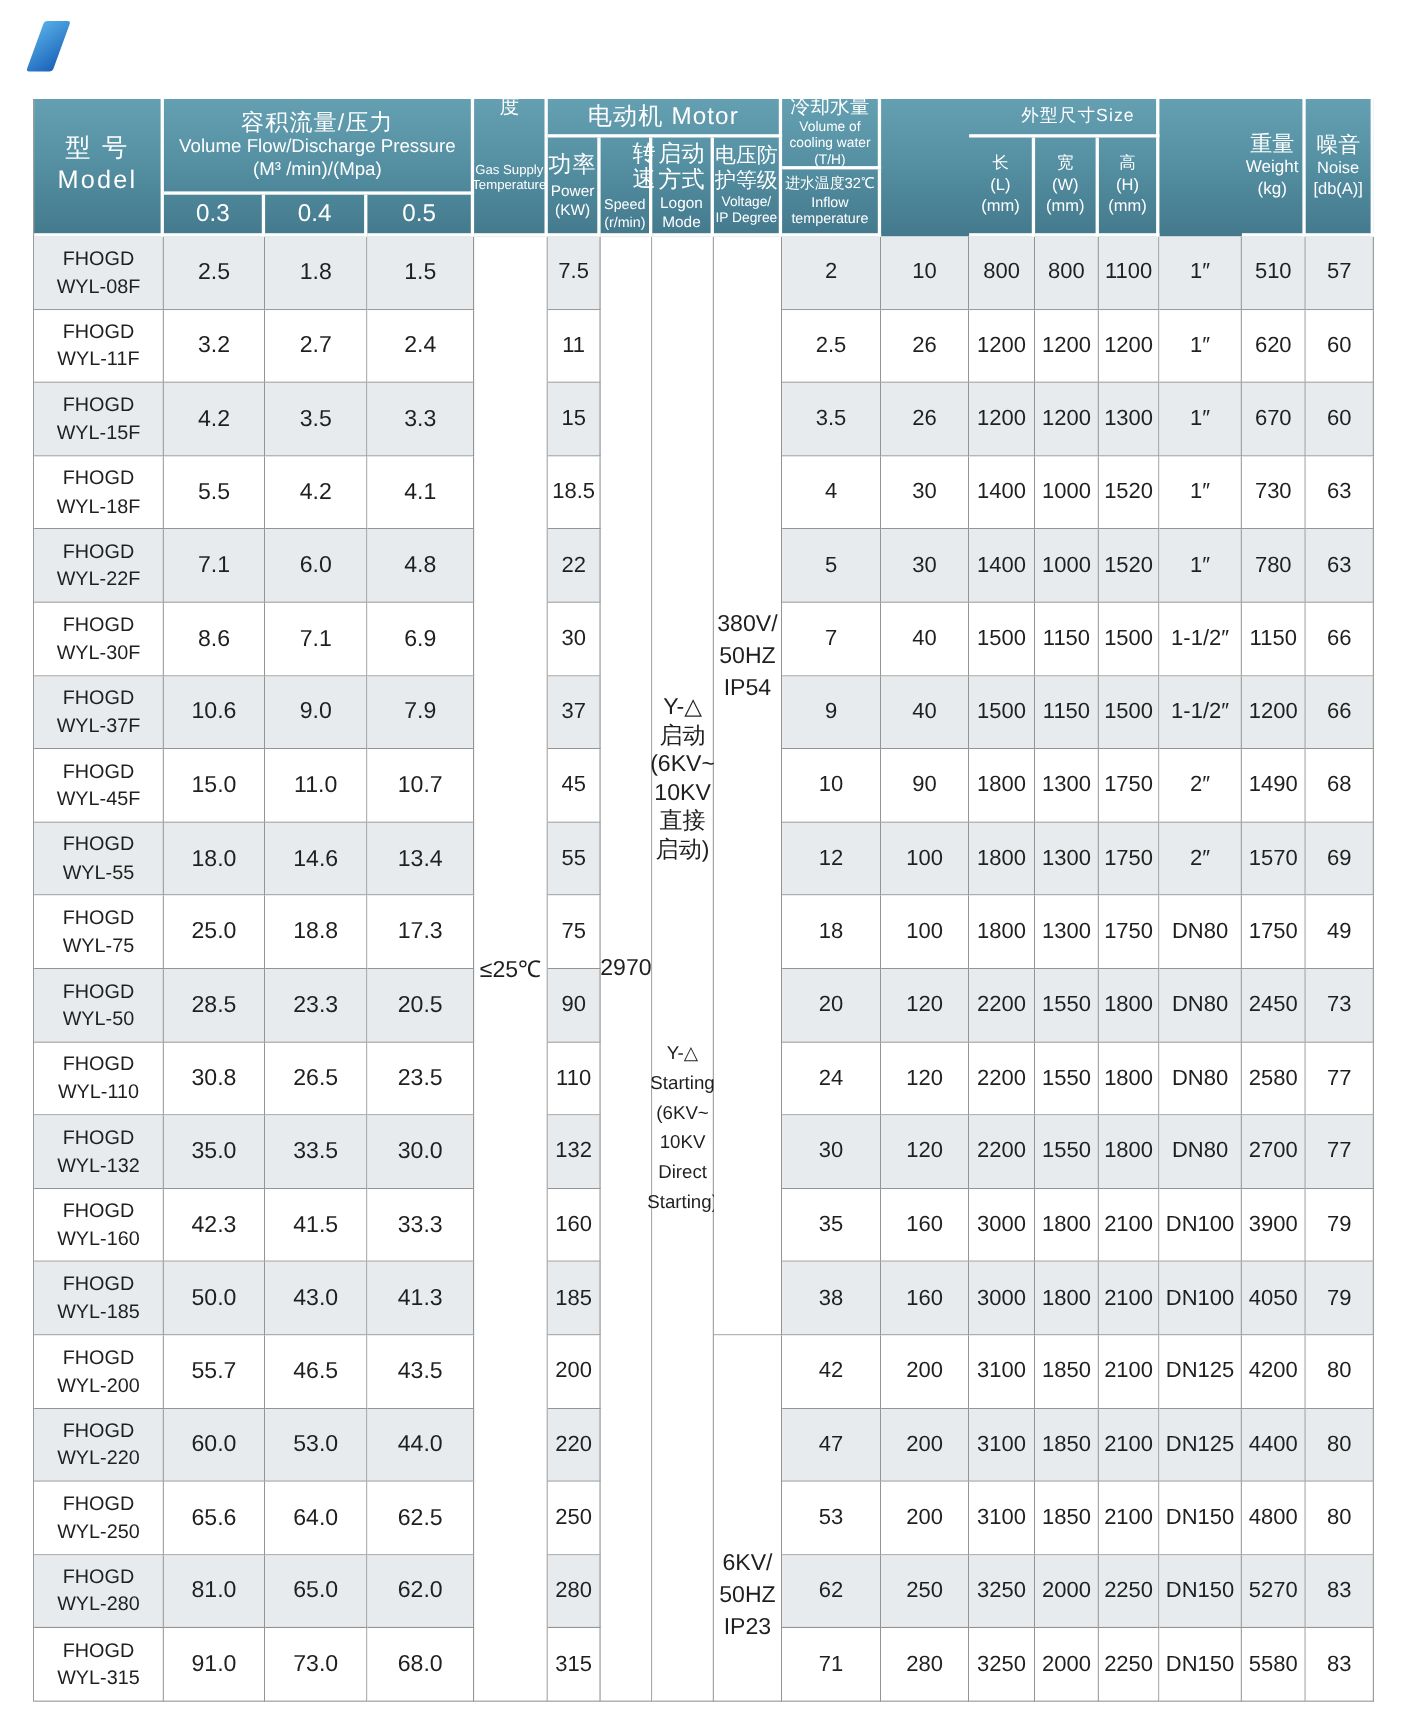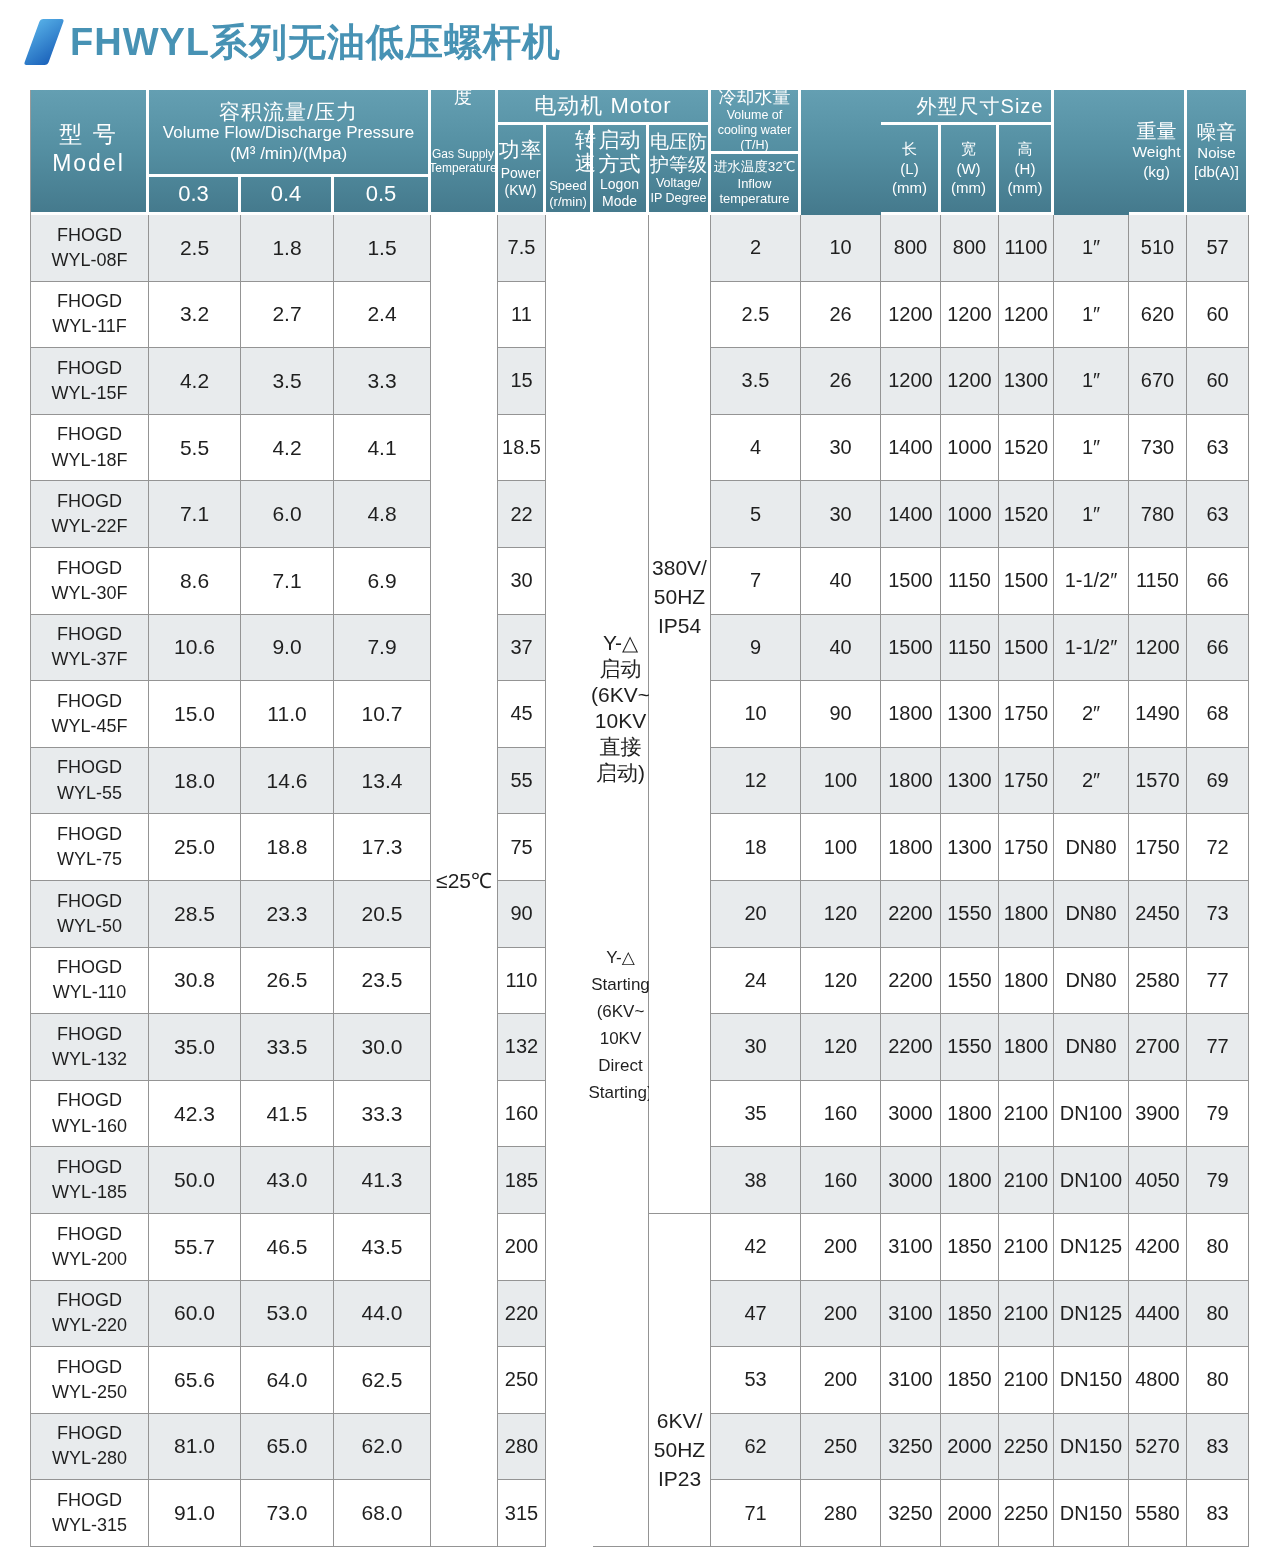--- a/index.html
+++ b/index.html
@@ -42,21 +42,21 @@
   .h-power{grid-area:2/6/5/7;}
   .h-speed{grid-area:2/7/5/8;}
   .h-logon{grid-area:2/8/5/9;}
   .h-volt{grid-area:2/9/5/10;}
   .h-volt .zh-v{font-size:19px;line-height:1.2;}
   .h-logon .zh-v{font-size:21px;line-height:1.15;}
   .h-cool{grid-area:1/10/3/11;}
   .h-inflow{grid-area:3/10/5/11;}
   .h-inflow .zh-i{font-size:13.5px;line-height:1.2;}
   .h-lube{grid-area:1/11/5/12;}
-  .h-size{grid-area:1/12/2/15;font-size:20px;letter-spacing:1px;padding-left:28px;}
+  .h-size{grid-area:1/12/2/15;font-size:16px;letter-spacing:1px;padding-left:28px;}
   .h-l{grid-area:2/12/5/13;}.h-w{grid-area:2/13/5/14;}.h-hh{grid-area:2/14/5/15;}
   .dim .zh-sm{font-size:20px;}
   .dim .en-dim{font-size:15px;line-height:1.3;}
   .h-outlet{grid-area:1/15/5/16;}
   .h-outlet .zh-o{font-size:19px;line-height:1.25;}
   .h-outlet .en-o{font-size:14px;line-height:1.25;}
   .h-weight{grid-area:1/16/5/17;}
   .h-weight .en-wt{font-size:15.5px;line-height:1.3;}
   .h-weight .zh-sm,.h-noise .zh-sm{font-size:20px;}
   .h-noise{grid-area:1/17/5/18;}
@@ -80,21 +80,20 @@
   .m-logon .gap{height:158px;}
   .m-logon .en-blk{font-size:17px;line-height:27px;text-align:center;}
   .m-volta{grid-area:5/9/20/10;justify-content:flex-start;padding-top:338px;font-size:21px;line-height:29px;}
   .m-voltb{grid-area:20/9/25/10;justify-content:flex-start;padding-top:192px;font-size:21px;line-height:29px;}
 </style>
 </head>
 <body>
 
 <div class="page-head">
   <div class="slash"></div>
-  <div class="title">FHWYL系列无油低压螺杆机</div>
 </div>
 
 <div class="tbl">
   <div class="hdr-bg"></div>
 
   <div class="hc h-flow">
     <div class="zh-md">容积流量/压力</div>
     <div class="en-md">Volume Flow/Discharge Pressure</div>
     <div class="en-md">(M³ /min)/(Mpa)</div>
   </div>
@@ -204,20 +203,21 @@
 
   <div class="hc h-noise">
     <div class="zh-sm">噪音</div>
     <div class="en-wt">
         <div>Noise</div>
         <div>[db(A)]</div>
       </div>
   </div>
 
   <div class="mcell m-gas">≤25℃</div>
+  <div class="mcell m-speed">2970</div>
   <div class="mcell m-logon">
     <div class="zh-blk">
         <div>Y-△</div>
         <div>启动</div>
         <div>(6KV~</div>
         <div>10KV</div>
         <div>直接</div>
         <div>启动)</div>
       </div>
     <div class="gap"></div>
@@ -392,21 +392,21 @@
     <div class="cell gc3 c-flow" style="grid-row: 14;">18.8</div>
     <div class="cell gc4 c-flow" style="grid-row: 14;">17.3</div>
     <div class="cell gc6" style="grid-row: 14;">75</div>
     <div class="cell gc10" style="grid-row: 14;">18</div>
     <div class="cell gc11" style="grid-row: 14;">100</div>
     <div class="cell gc12" style="grid-row: 14;">1800</div>
     <div class="cell gc13" style="grid-row: 14;">1300</div>
     <div class="cell gc14" style="grid-row: 14;">1750</div>
     <div class="cell gc15" style="grid-row: 14;">DN80</div>
     <div class="cell gc16" style="grid-row: 14;">1750</div>
-    <div class="cell gc17" style="grid-row: 14;">72</div>
+    <div class="cell gc17" style="grid-row: 14;">49</div>
     <div class="cell c-model odd" style="grid-area: 15 / 1;">
       <div>FHOGD</div>
       <div>WYL-50</div>
     </div>
     <div class="cell gc2 c-flow odd" style="grid-row: 15;">28.5</div>
     <div class="cell gc3 c-flow odd" style="grid-row: 15;">23.3</div>
     <div class="cell gc4 c-flow odd" style="grid-row: 15;">20.5</div>
     <div class="cell gc6 odd" style="grid-row: 15;">90</div>
     <div class="cell gc10 odd" style="grid-row: 15;">20</div>
     <div class="cell gc11 odd" style="grid-row: 15;">120</div>

